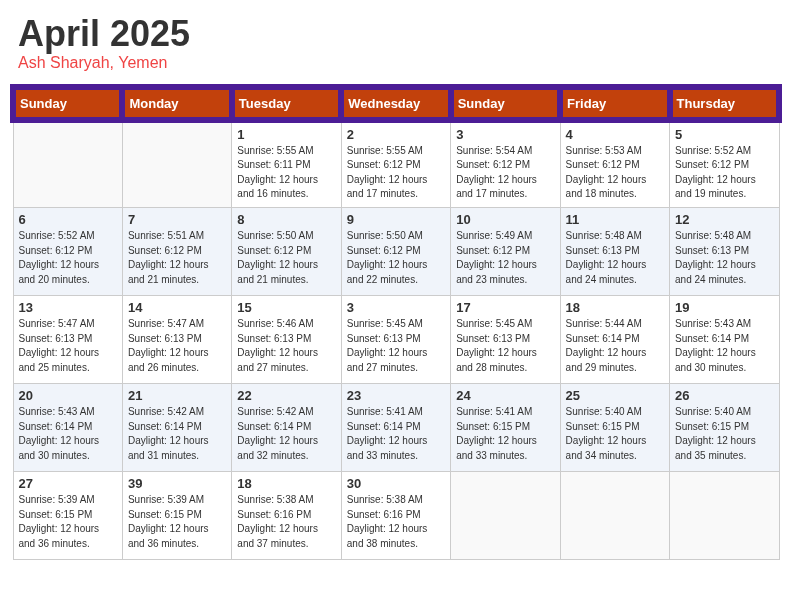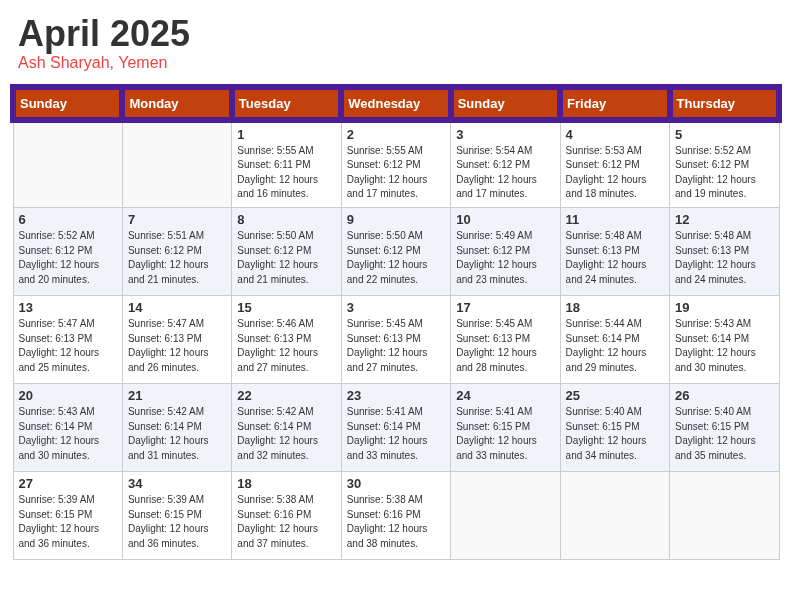--- a/index.html
+++ b/index.html
@@ -213,21 +213,21 @@
           <span class="day-num">26</span>
           <div class="day-info">Sunrise: 5:40 AM<br>Sunset: 6:15 PM<br>Daylight: 12 hours and 35 minutes.</div>
         </td>
       </tr>
       <tr class="row-odd">
         <td>
           <span class="day-num">27</span>
           <div class="day-info">Sunrise: 5:39 AM<br>Sunset: 6:15 PM<br>Daylight: 12 hours and 36 minutes.</div>
         </td>
         <td>
-          <span class="day-num">34</span>
+          <span class="day-num">39</span>
           <div class="day-info">Sunrise: 5:39 AM<br>Sunset: 6:15 PM<br>Daylight: 12 hours and 36 minutes.</div>
         </td>
         <td>
           <span class="day-num">18</span>
           <div class="day-info">Sunrise: 5:38 AM<br>Sunset: 6:16 PM<br>Daylight: 12 hours and 37 minutes.</div>
         </td>
         <td>
           <span class="day-num">30</span>
           <div class="day-info">Sunrise: 5:38 AM<br>Sunset: 6:16 PM<br>Daylight: 12 hours and 38 minutes.</div>
         </td>

